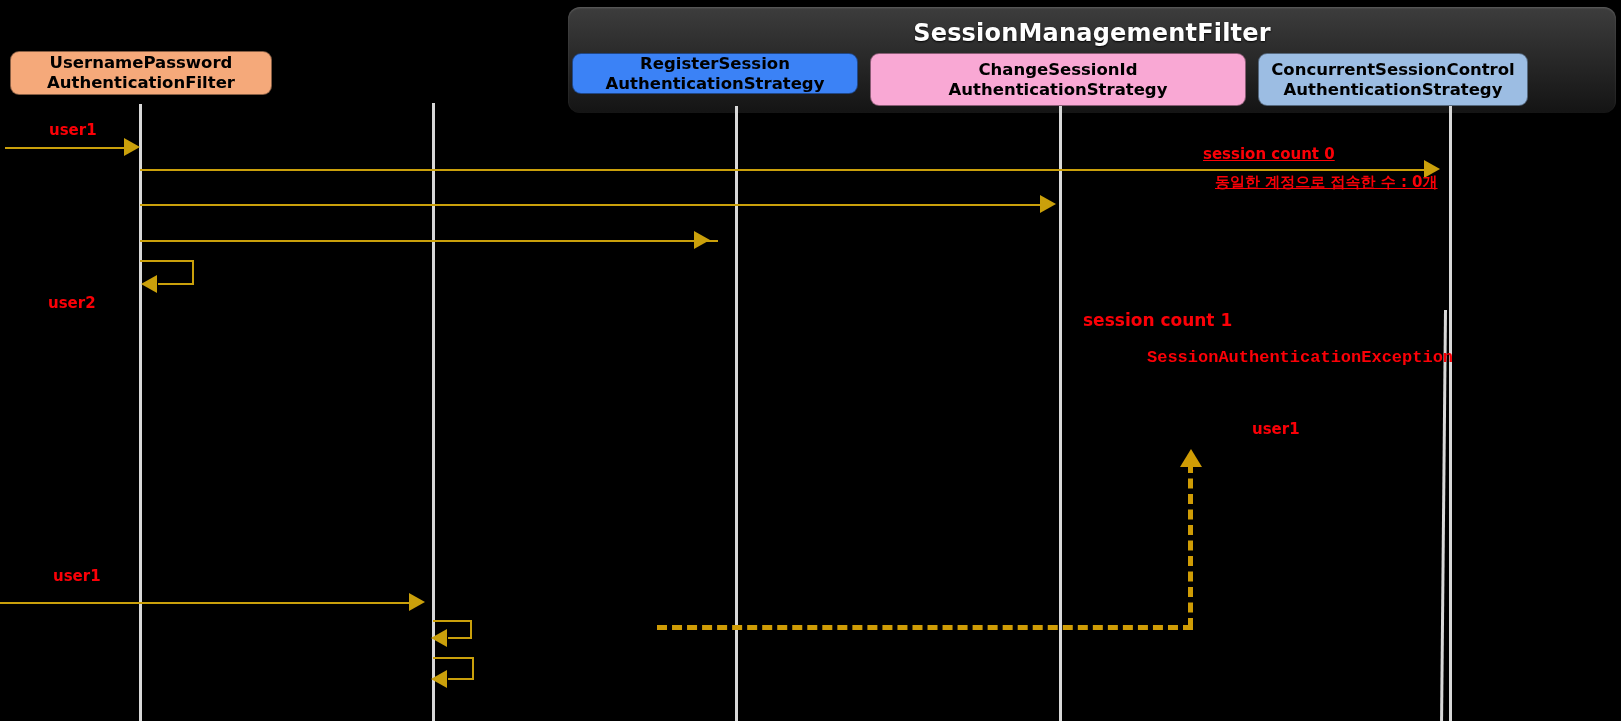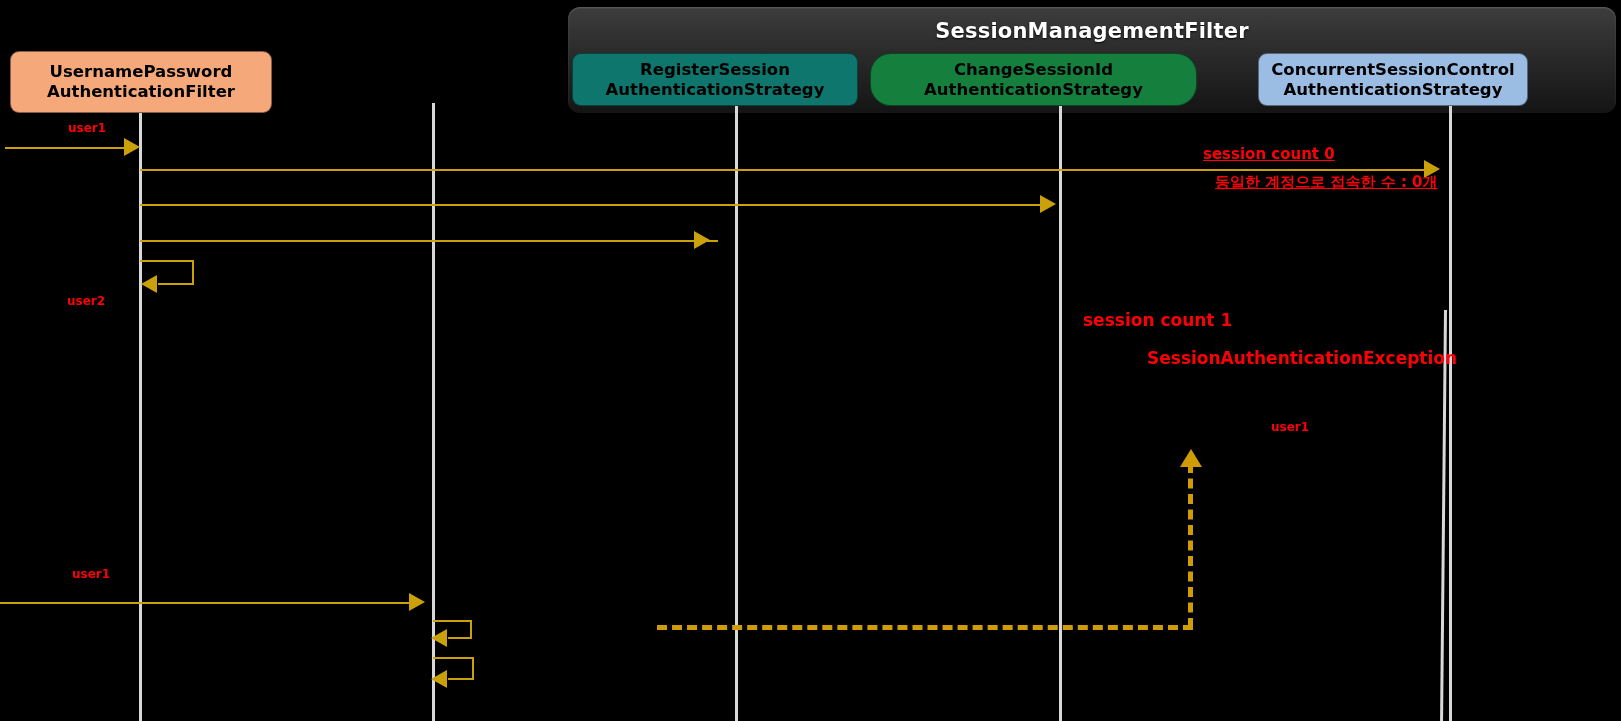--- a/index.html
+++ b/index.html
@@ -20,21 +20,21 @@
     border-radius: 12px;
     background: linear-gradient(180deg, #3d3d3d 0%, #2a2a2a 45%, #141414 100%);
     box-shadow: 0 1px 2px rgba(255,255,255,0.18) inset;
   }
   .group-title {
     position: absolute;
     width: 100%;
     text-align: center;
     color: #ffffff;
     font-weight: bold;
-    font-size: 21px;
+    font-size: 24px;
     letter-spacing: 0.2px;
     text-shadow: 0 1px 2px rgba(0,0,0,0.9);
   }
   .participant {
     position: absolute;
     border-radius: 9px;
     border: 1px solid rgba(0,0,0,0.45);
     display: flex;
     align-items: center;
     justify-content: center;
@@ -93,53 +93,53 @@
     border-bottom: 18px solid #cf9c05;
   }
   .note {
     position: absolute;
     color: #fb0007;
     font-weight: bold;
     white-space: nowrap;
   }
   .note-sm { font-size: 15px; text-decoration: underline; }
   .note-md { font-size: 17px; }
-  .note-lg { font-size: 12px; margin-left: 19px; }
+  .note-lg { font-size: 15px; }
 </style>
 </head>
 <body>
 
 <div id="canvas">
 
   <div class="group-box" style="left:568px; top:7px; width:1048px; height:106px;"></div>
   <div class="group-title" style="left:568px; top:19px; width:1048px;">SessionManagementFilter</div>
 
   <div class="lifeline" style="left:139px; top:104px; height:617px;"></div>
   <div class="lifeline" style="left:432px; top:103px; height:618px;"></div>
   <div class="lifeline" style="left:735px; top:106px; height:615px;"></div>
   <div class="lifeline" style="left:1059px; top:106px; height:615px;"></div>
   <div class="lifeline" style="left:1449px; top:106px; height:615px;"></div>
   <div class="lifeline" style="left:1444px; top:310px; height:411px; transform:rotate(0.55deg); transform-origin: top center;"></div>
 
-  <div class="participant" style="left:10px; top:51px; width:262px; height:62px; background:#f5a97a;">
+  <div class="participant" style="left:10px; top:51px; width:262px; height:44px; background:#f5a97a;">
     <span>
       <span>UsernamePassword</span><br>
       <span>AuthenticationFilter</span>
     </span>
   </div>
 
 
-  <div class="participant" style="left:572px; top:53px; width:286px; height:53px; background:#0f766e;">
+  <div class="participant" style="left:572px; top:53px; width:286px; height:41px; background:#3b82f6;">
     <span>
       <span>RegisterSession</span><br>
       <span>AuthenticationStrategy</span>
     </span>
   </div>
 
-  <div class="participant" style="left:870px; top:53px; width:327px; height:53px; background:#15803d;border-radius:21px;">
+  <div class="participant" style="left:870px; top:53px; width:376px; height:53px; background:#f9a8d4;">
     <span>
       <span>ChangeSessionId</span><br>
       <span>AuthenticationStrategy</span>
     </span>
   </div>
 
   <div class="participant" style="left:1258px; top:53px; width:270px; height:53px; background:#9cbde3;">
     <span>
       <span>ConcurrentSessionControl</span><br>
       <span>AuthenticationStrategy</span>
@@ -178,17 +178,17 @@
 
   <div class="dash-line" style="left:657px; top:625px; width:536px;"></div>
   <div class="dash-vline" style="left:1188px; top:463px; height:165px;"></div>
   <div class="arrow-up" style="left:1180px; top:449px;"></div>
 
   <div class="note note-lg" style="left:49px; top:121px;">user1</div>
   <div class="note note-sm" style="left:1203px; top:145px;">session count 0</div>
   <div class="note note-sm" style="left:1215px; top:173px;">동일한 계정으로 접속한 수 : 0개</div>
   <div class="note note-lg" style="left:48px; top:294px;">user2</div>
   <div class="note note-md" style="left:1083px; top:310px;text-align:right;">session count 1</div>
-  <div class="note note-md" style="left:1147px; top:348px;">SessionAuthenticationException</div>
+  <div class="note note-md" style="left:1147px; top:348px;font-family:Liberation Mono, monospace;">SessionAuthenticationException</div>
   <div class="note note-lg" style="left:1252px; top:420px;">user1</div>
   <div class="note note-lg" style="left:53px; top:567px;">user1</div>
 
 </div>
 
 </body></html>

